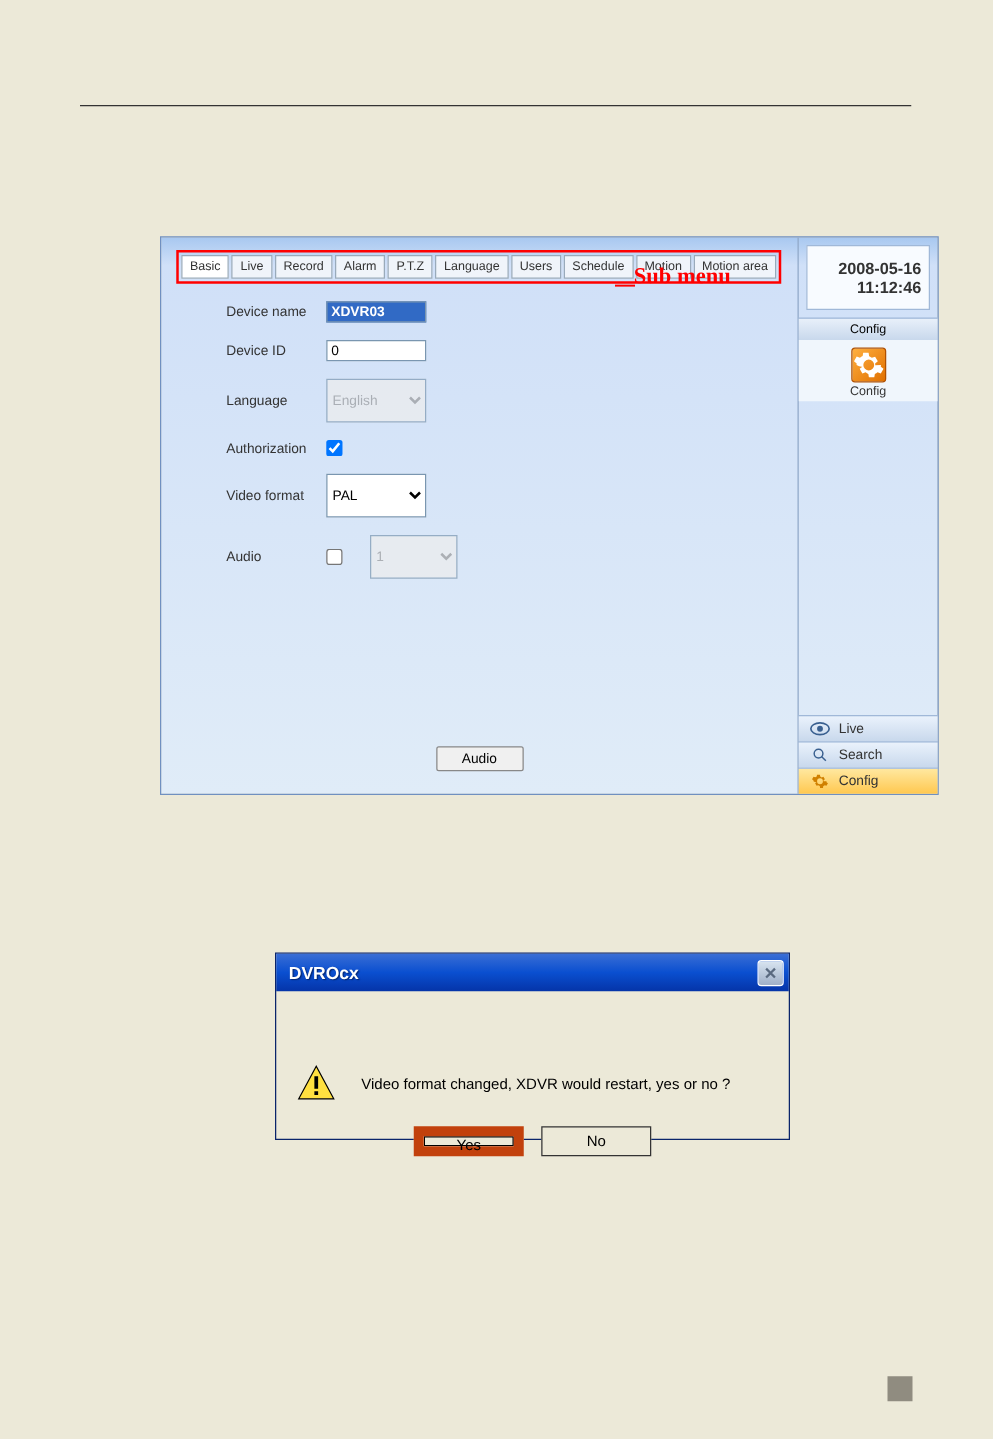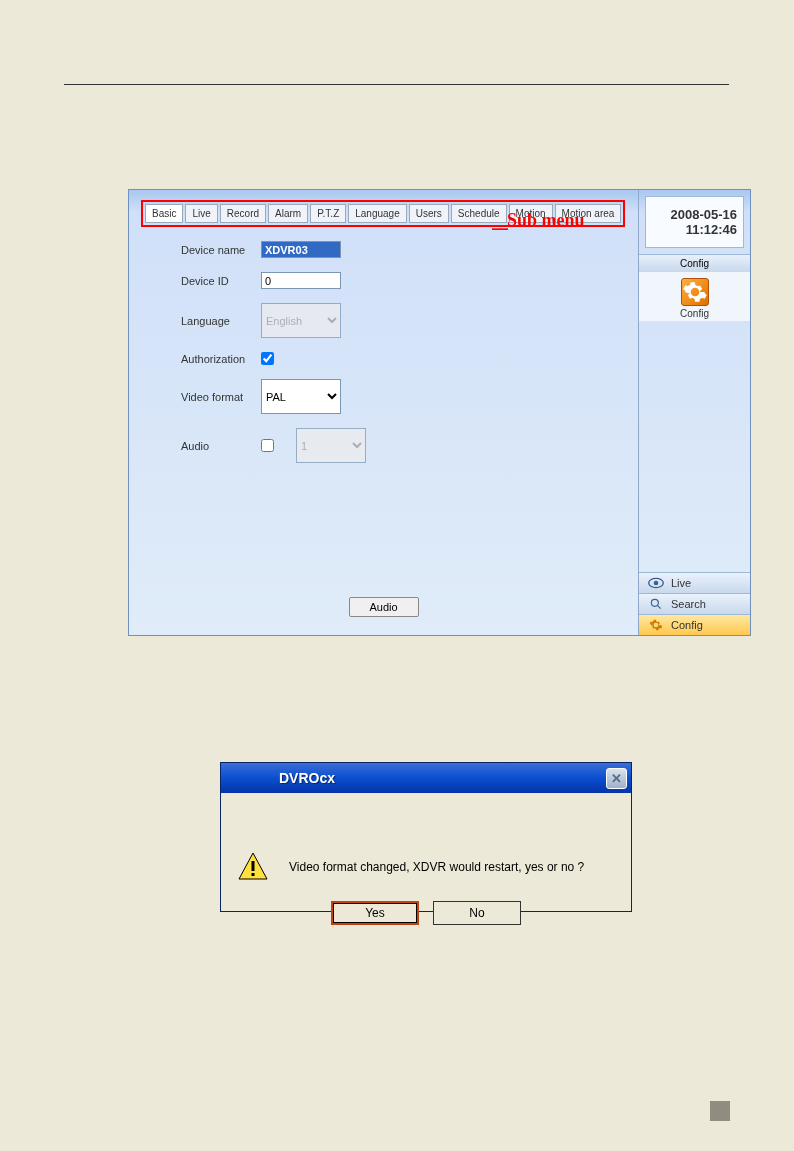--- a/index.html
+++ b/index.html
@@ -80,37 +80,37 @@
   
   
   .dialog {
     position: absolute; left: 220px; top: 762px; width: 412px; height: 150px;
     background: #ece9d8; border: 1px solid #0a246a;
   }
   .dialog-titlebar {
     height: 30px; background: linear-gradient(to bottom, #3a6ed5, #0a4fd0 50%, #0534a8);
     display: flex; align-items: center; justify-content: space-between; padding: 0 4px 0 10px;
   }
-  .dialog-title { color: #fff; font-size: 14px; font-weight: bold; text-shadow: 1px 1px 1px #052670; margin-left: 48px; }
+  .dialog-title { color: #fff; font-size: 14px; font-weight: bold; text-shadow: 1px 1px 1px #052670; }
   .dialog-close {
     width: 21px; height: 21px; background: linear-gradient(to bottom, #d8e4f0, #a0b0c8);
     border: 1px solid #fff; border-radius: 3px; display: flex; align-items: center; justify-content: center;
     color: #5a6a80; font-size: 13px; font-weight: bold; cursor: pointer;
   }
   .dialog-body { padding: 16px 16px 10px 16px; margin-top: 42px; }
   .dialog-content { display: flex; align-items: center; gap: 20px; margin-bottom: 18px; }
   .warning-icon { width: 32px; height: 32px; }
   .warning-icon svg { width: 32px; height: 32px; }
   .dialog-msg { font-size: 12px; color: #000; }
   .dialog-buttons { display: flex; justify-content: center; gap: 14px; }
   .dialog-btn {
     width: 88px; height: 24px; font-size: 12px;
     background: #ece9d8; border: 1px solid #333; cursor: pointer;
   }
-  .dialog-btn.primary { border: 2px solid #c2410c; box-shadow: 0 0 0 1px #000 inset; text-align: center; }
+  .dialog-btn.primary { border: 8px solid #c2410c; box-shadow: 0 0 0 1px #000 inset; text-align: center; }
   
   .page-square { position: absolute; right: 64px; bottom: 30px; width: 20px; height: 20px; background: #908c80; }
 </style>
 </head>
 <body>
 
 <div class="hr"></div>
 
 <div class="ui-window">
   <div class="main-area">

